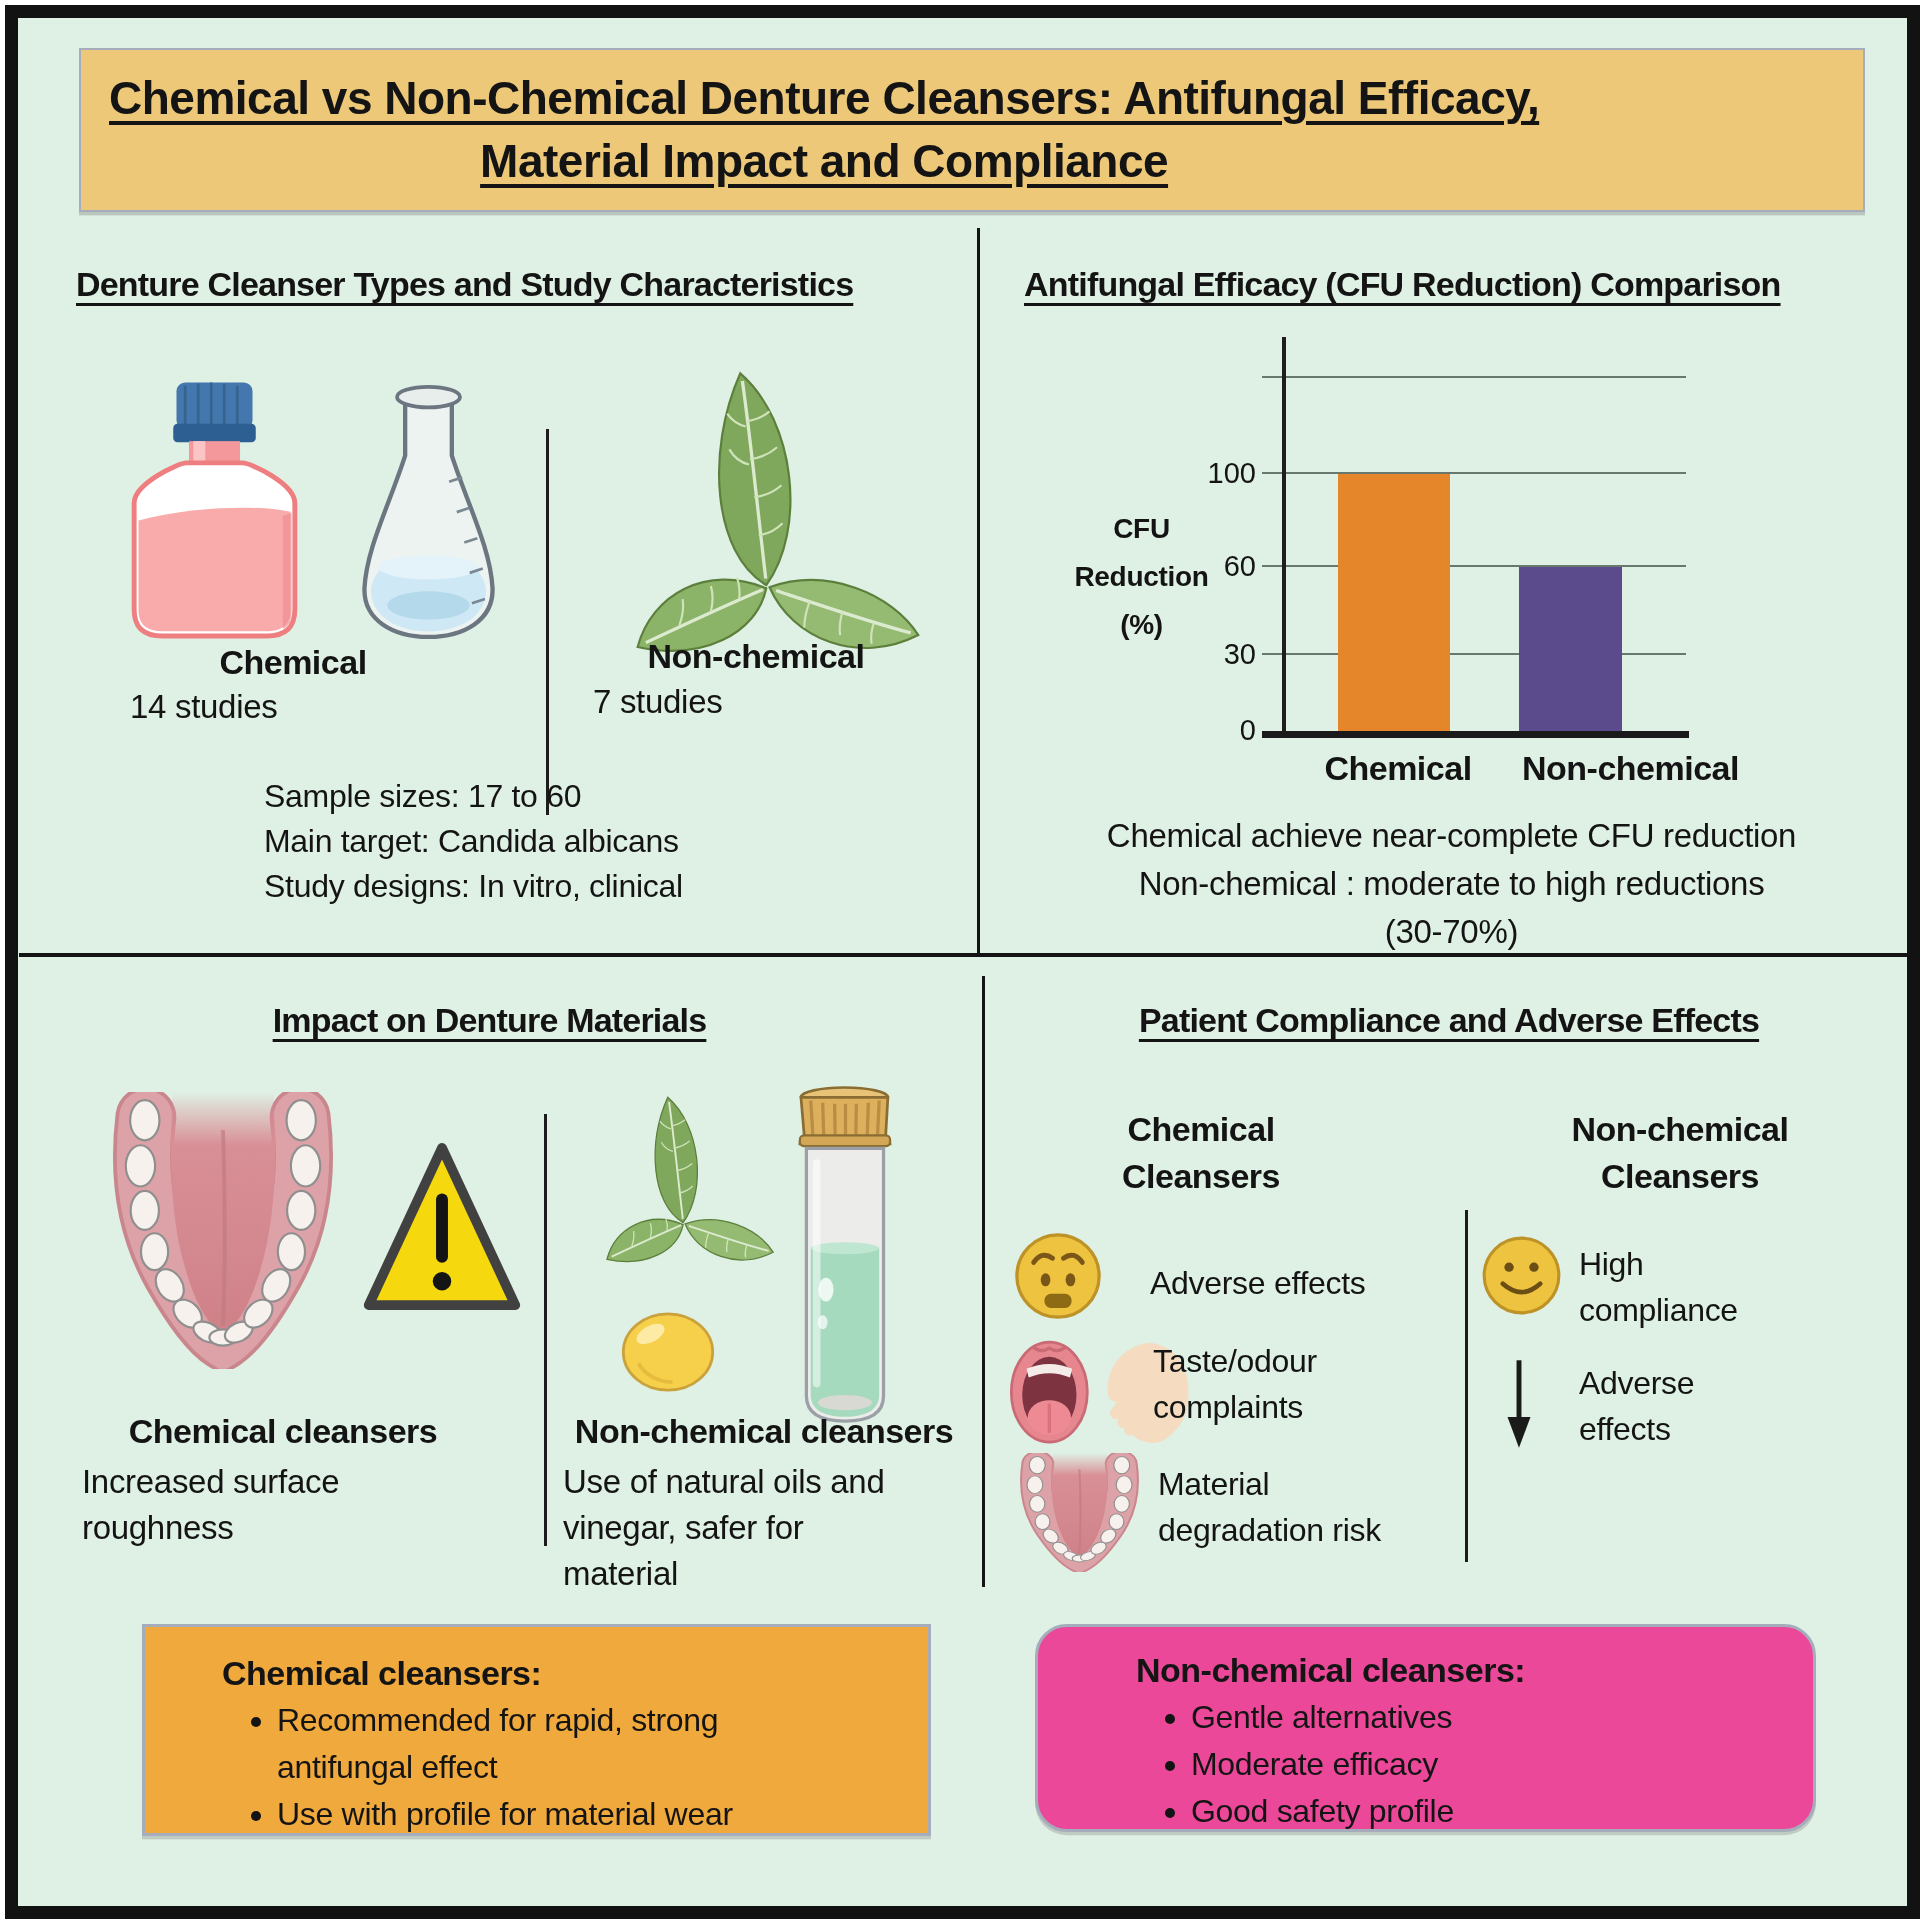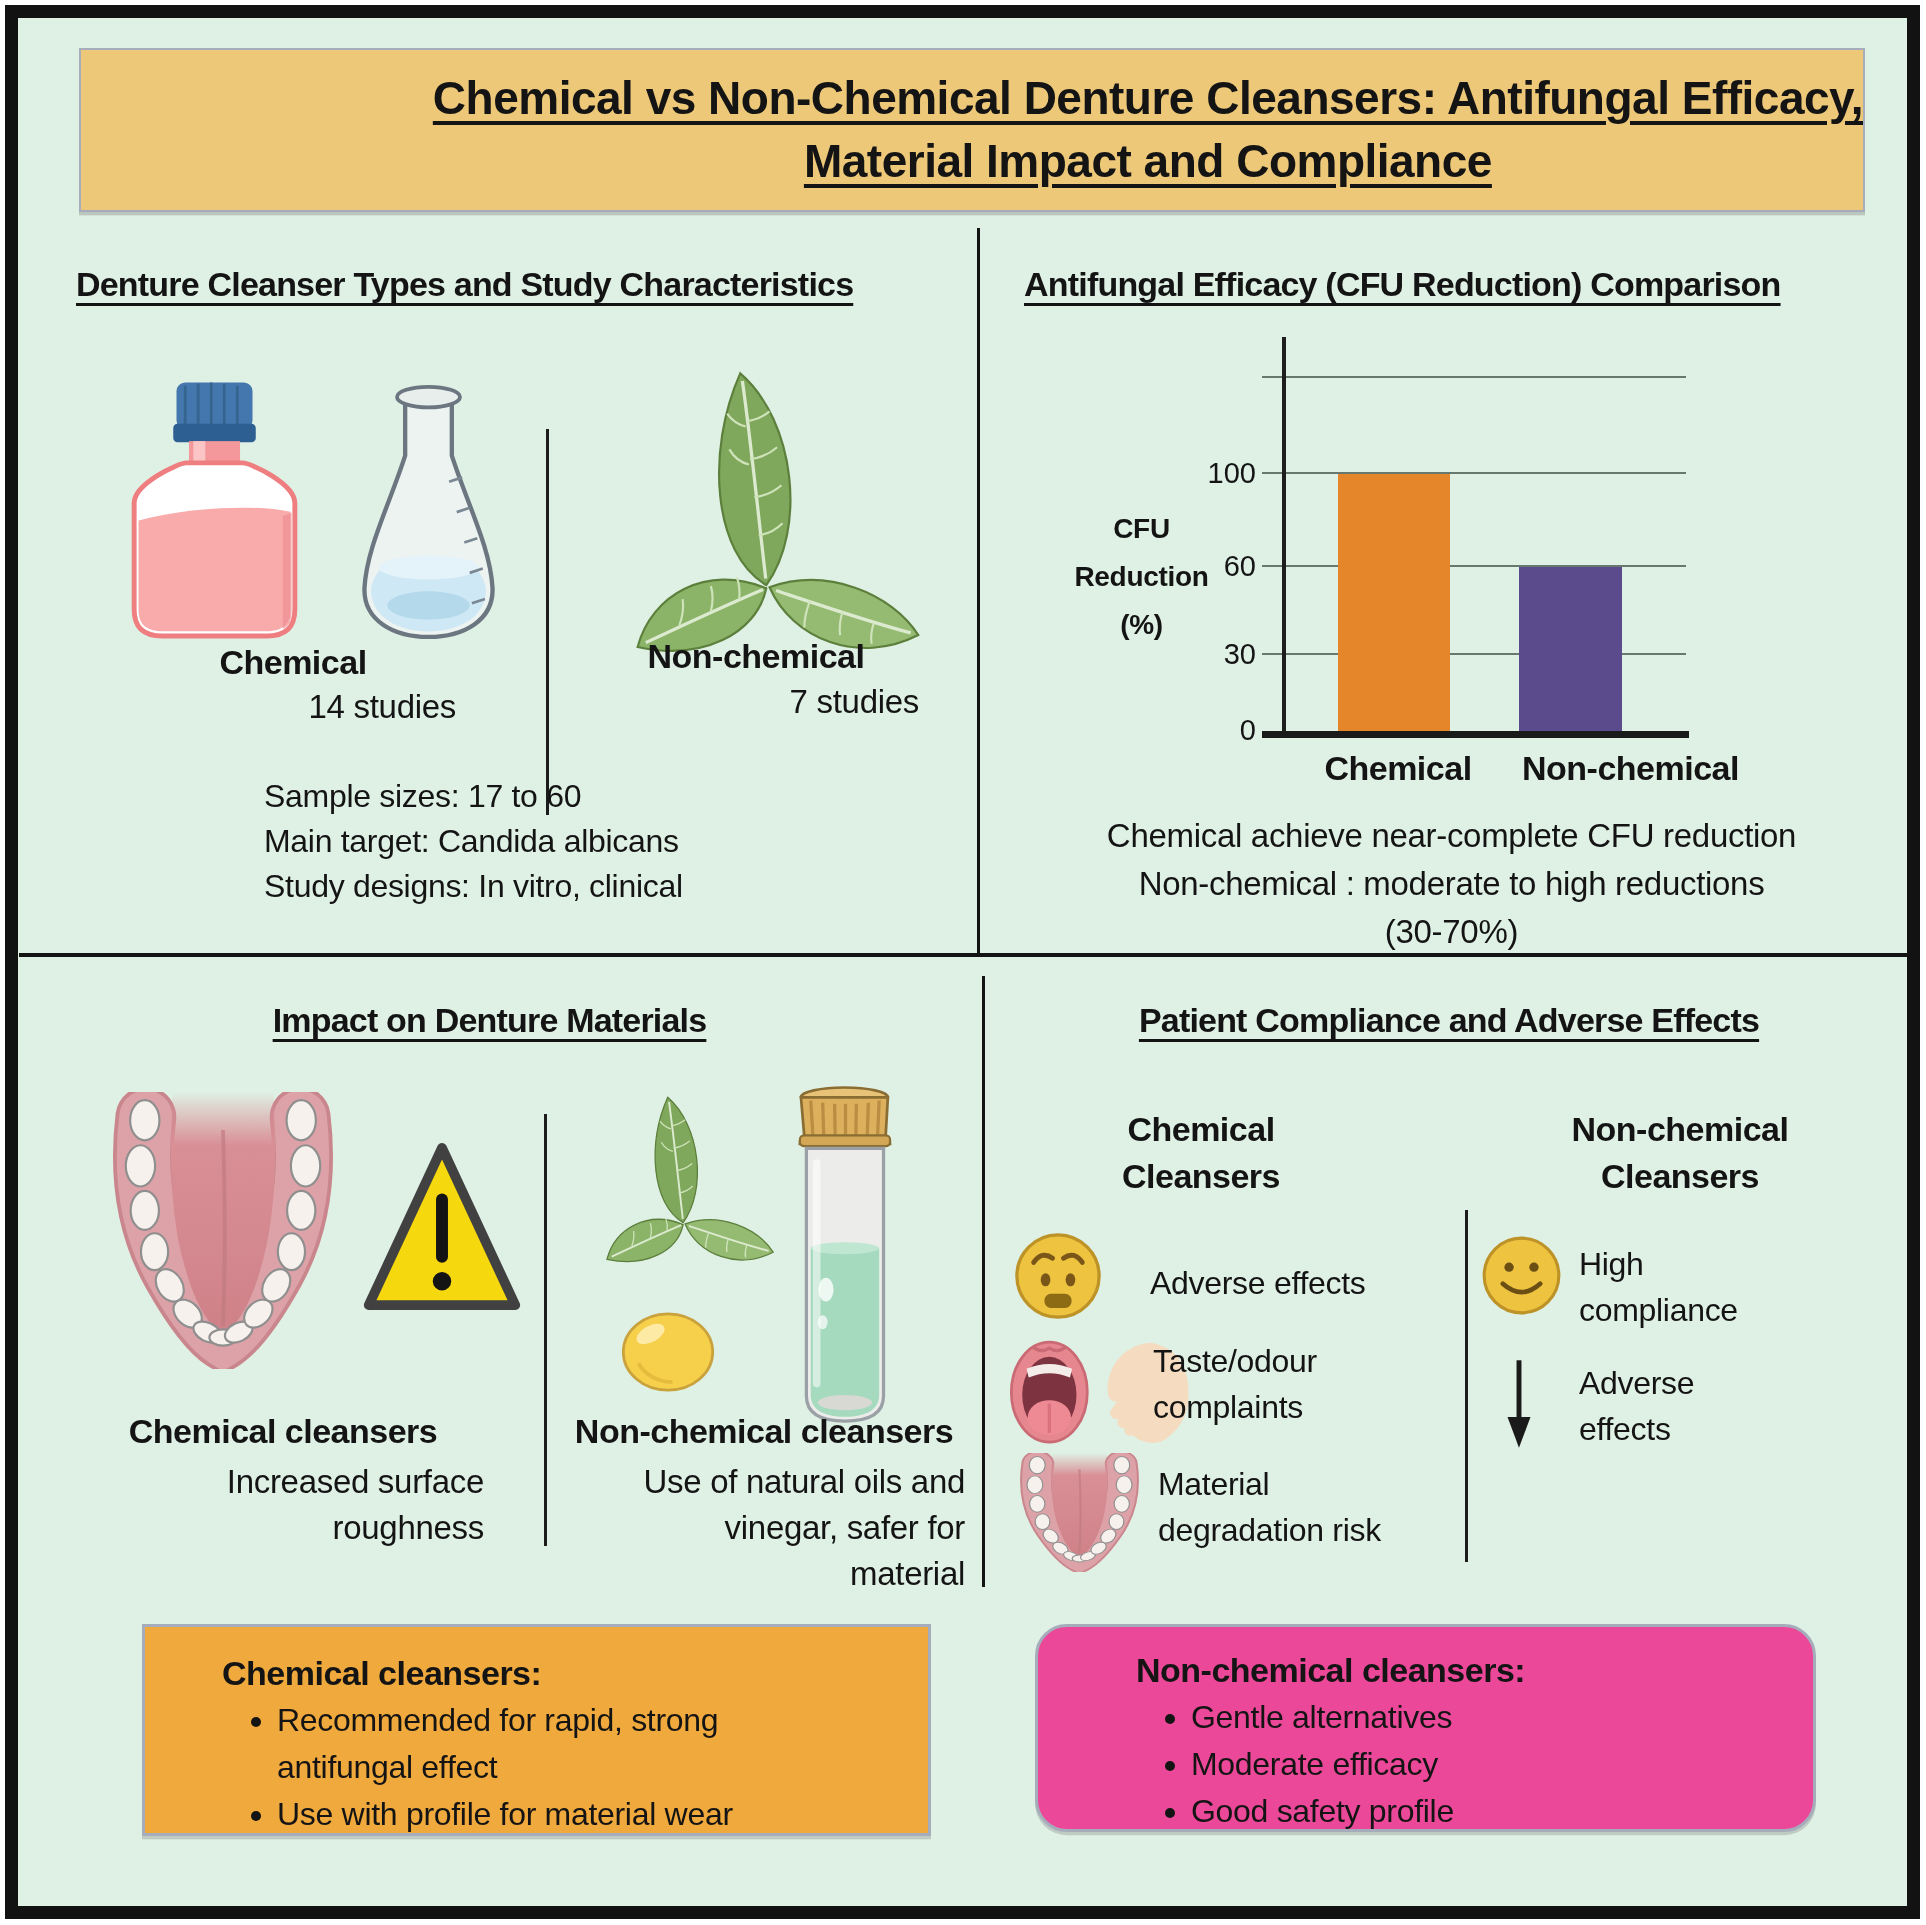--- a/index.html
+++ b/index.html
@@ -6,35 +6,35 @@
   html,body { width:1926px; height:1925px; background:#ffffff;
     font-family:"Liberation Sans", sans-serif; color:#141414; }
   .page { position:relative; width:1926px; height:1925px; background:#ffffff; overflow:hidden; }
   .frame { position:absolute; left:5.4px; top:5.4px; width:1915px; height:1914px;
     background:#dff0e4; border:13px solid #121212; }
   .abs { position:absolute; }
 
   
   .banner { position:absolute; left:79px; top:48px; width:1786px; height:164px;
     background:#ecc878; border:2.7px solid #a5adbc; box-shadow:0 3.3px 0 rgba(120,120,120,.35);
-    display:flex; flex-direction:column; justify-content:center; align-items:flex-end;padding-left:28px; }
+    display:flex; flex-direction:column; justify-content:center; align-items:flex-start;padding-left:28px; }
   .banner h1 { font-size:46px; font-weight:bold; letter-spacing:-0.5px; text-align:center;
     line-height:63px; text-decoration:underline; text-decoration-thickness:3.8px; text-underline-offset:6.5px; }
 
   
   .vline, .hline { position:absolute; background:#141414; }
   .minivline { position:absolute; background:#1c1c1c; width:2.7px; }
 
   
   .sec-h { position:absolute; font-size:34px; font-weight:bold; letter-spacing:-0.8px;
     text-decoration:underline; text-decoration-thickness:3.3px; text-underline-offset:6.5px; white-space:nowrap; }
   .centered { text-align:center; }
 
   .lbl-b { position:absolute; font-weight:bold; font-size:34px; letter-spacing:-0.5px; text-align:center; }
-  .lbl-r { position:absolute; font-size:33px; letter-spacing:-0.3px; text-align:right; }
+  .lbl-r { position:absolute; font-size:33px; letter-spacing:-0.3px; text-align:left; }
   .preline { white-space:pre-line; }
 
   .info-lines { position:absolute; left:264px; top:774px; font-size:32px; line-height:45px; letter-spacing:-0.3px; }
 
   
   .chart { position:absolute; left:1262px; top:337px; width:429px; height:401px; }
   .gridline { position:absolute; left:0; right:5.4px; height:2.2px; background:#68786f; }
   .g-top  { bottom:360px; }
   .g-100  { bottom:264px; }
   .g-60   { bottom:171px; }

